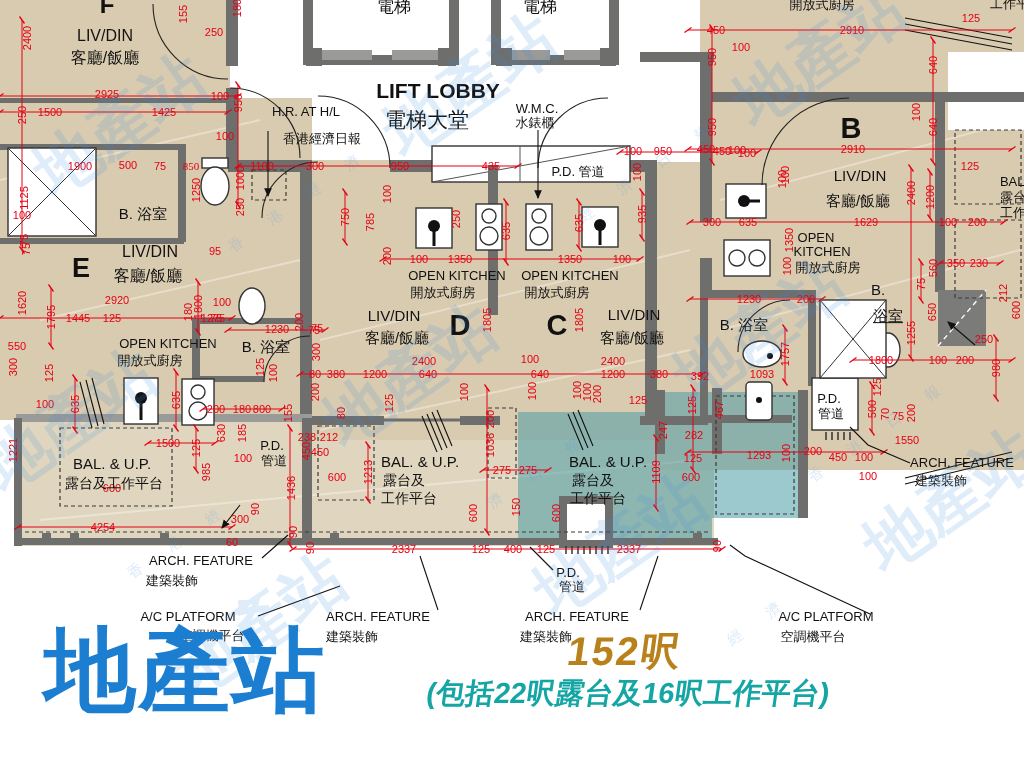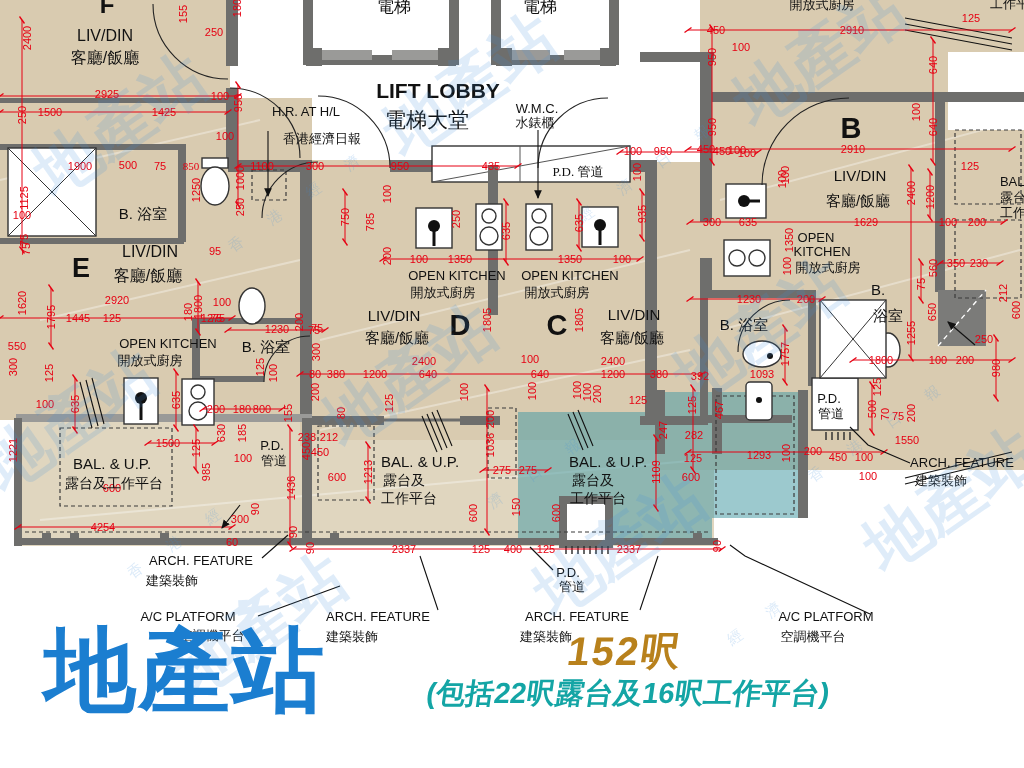--- a/index.html
+++ b/index.html
@@ -519,21 +519,21 @@
     </div>
   <div id="labels-layer">
       <span class="plan-lbl zh" style="left: 394px; top: 7px; font-size: 17px;">電梯</span>
       <span class="plan-lbl zh" style="left: 540px; top: 7px; font-size: 17px;">電梯</span>
       <span class="plan-lbl b" style="left: 438px; top: 91px; font-size: 21px;">LIFT LOBBY</span>
       <span class="plan-lbl zh" style="left: 427px; top: 120px; font-size: 21px;">電梯大堂</span>
       <span class="plan-lbl " style="left: 306px; top: 112px; font-size: 13px;">H.R. AT H/L</span>
       <span class="plan-lbl zh" style="left: 322px; top: 139px; font-size: 13px;">香港經濟日報</span>
       <span class="plan-lbl " style="left: 537px; top: 109px; font-size: 13px;">W.M.C.</span>
       <span class="plan-lbl zh" style="left: 535px; top: 123px; font-size: 13px;">水錶櫃</span>
-      <span class="plan-lbl zh" style="left: 578px; top: 172px; font-size: 13px; font-family: Liberation Serif, serif;">P.D. 管道</span>
+      <span class="plan-lbl zh" style="left: 578px; top: 172px; font-size: 13px;">P.D. 管道</span>
       <span class="plan-lbl b" style="left: 107px; top: 5px; font-size: 24px;">F</span>
       <span class="plan-lbl " style="left: 105px; top: 36px; font-size: 16px;">LIV/DIN</span>
       <span class="plan-lbl zh" style="left: 105px; top: 58px; font-size: 16px;">客廳/飯廳</span>
       <span class="plan-lbl b" style="left: 81px; top: 268px; font-size: 27px;">E</span>
       <span class="plan-lbl " style="left: 150px; top: 252px; font-size: 16px;">LIV/DIN</span>
       <span class="plan-lbl zh" style="left: 148px; top: 276px; font-size: 16px;">客廳/飯廳</span>
       <span class="plan-lbl " style="left: 168px; top: 344px; font-size: 13px;">OPEN KITCHEN</span>
       <span class="plan-lbl zh" style="left: 150px; top: 361px; font-size: 13px;">開放式廚房</span>
       <span class="plan-lbl zh" style="left: 143px; top: 214px; font-size: 15px;">B. 浴室</span>
       <span class="plan-lbl zh" style="left: 266px; top: 347px; font-size: 15px;">B. 浴室</span>
@@ -548,21 +548,21 @@
       <span class="plan-lbl " style="left: 570px; top: 276px; font-size: 13px;">OPEN KITCHEN</span>
       <span class="plan-lbl zh" style="left: 557px; top: 293px; font-size: 13px;">開放式廚房</span>
       <span class="plan-lbl b" style="left: 851px; top: 128px; font-size: 29px;">B</span>
       <span class="plan-lbl " style="left: 860px; top: 176px; font-size: 15px;">LIV/DIN</span>
       <span class="plan-lbl zh" style="left: 858px; top: 201px; font-size: 15px;">客廳/飯廳</span>
       <span class="plan-lbl " style="left: 816px; top: 238px; font-size: 13px;">OPEN</span>
       <span class="plan-lbl " style="left: 822px; top: 252px; font-size: 13px;">KITCHEN</span>
       <span class="plan-lbl zh" style="left: 828px; top: 268px; font-size: 13px;">開放式廚房</span>
       <span class="plan-lbl zh" style="left: 822px; top: 5px; font-size: 13px;">開放式廚房</span>
       <span class="plan-lbl zh" style="left: 878px; top: 290px; font-size: 15px;">B.</span>
-      <span class="plan-lbl zh" style="left: 888px; top: 316px; font-size: 15px;">浴室</span>
+      <span class="plan-lbl zh" style="left: 888px; top: 316px; font-size: 15px; text-decoration: underline;">浴室</span>
       <span class="plan-lbl zh" style="left: 744px; top: 325px; font-size: 15px;">B. 浴室</span>
       <span class="plan-lbl " style="left: 829px; top: 399px; font-size: 13px;">P.D.</span>
       <span class="plan-lbl zh" style="left: 831px; top: 414px; font-size: 13px;">管道</span>
       <span class="plan-lbl " style="left: 272px; top: 446px; font-size: 13px;">P.D.</span>
       <span class="plan-lbl zh" style="left: 274px; top: 461px; font-size: 13px;">管道</span>
       <span class="plan-lbl " style="left: 568px; top: 573px; font-size: 13px;">P.D.</span>
       <span class="plan-lbl zh" style="left: 572px; top: 587px; font-size: 13px;">管道</span>
       <span class="plan-lbl " style="left: 112px; top: 464px; font-size: 15px;">BAL. &amp; U.P.</span>
       <span class="plan-lbl zh" style="left: 114px; top: 483px; font-size: 14px;">露台及工作平台</span>
       <span class="plan-lbl " style="left: 420px; top: 462px; font-size: 15px;">BAL. &amp; U.P.</span>

